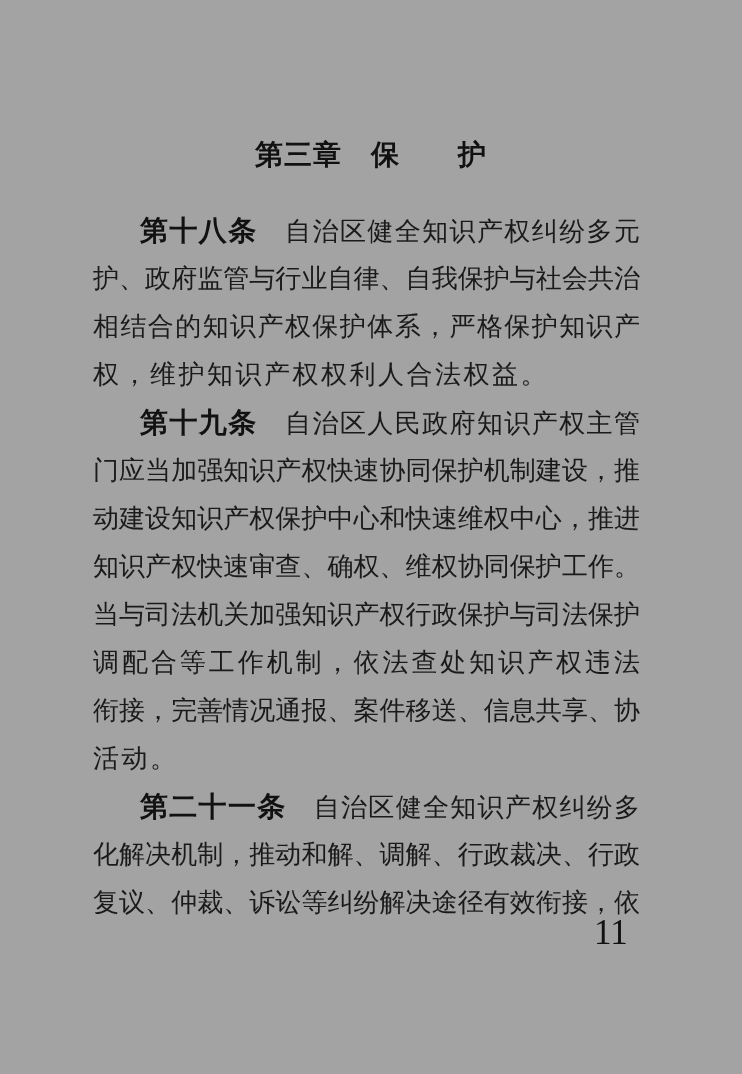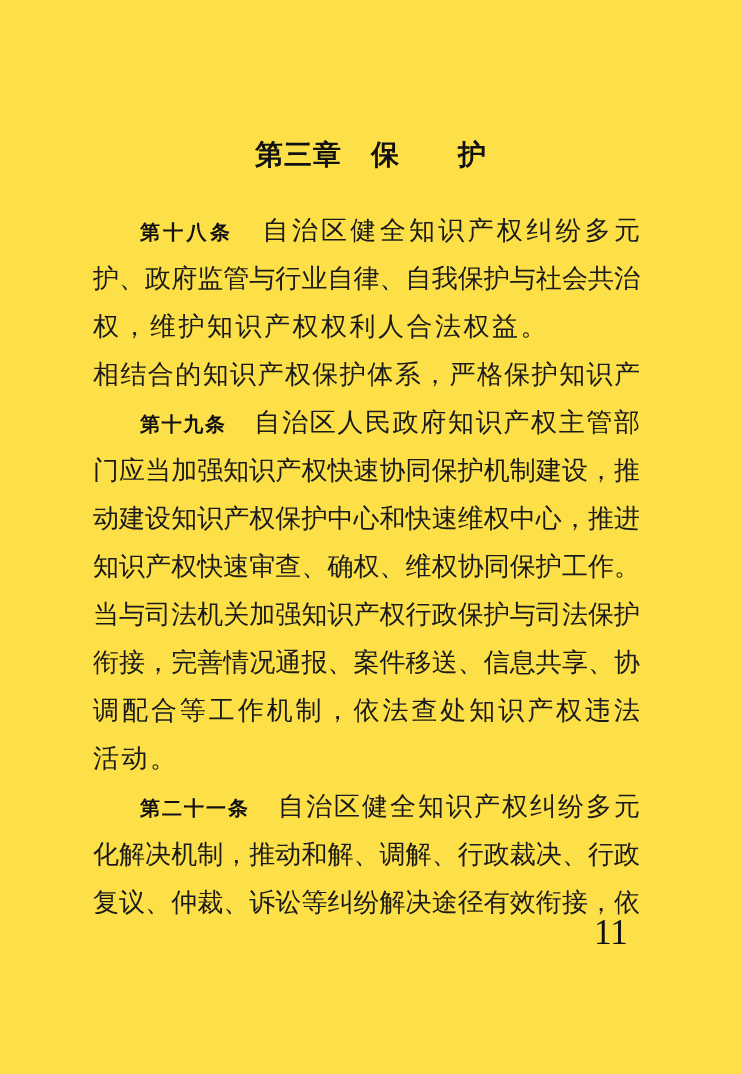--- a/index.html
+++ b/index.html
@@ -5,21 +5,21 @@
   html, body {
     margin: 0;
     padding: 0;
     background: #e8e8e8;
   }
   .page {
     position: relative;
     width: 742px;
     height: 1074px;
     margin: 0 auto;
-    background: #fde047;
+    background: #a3a3a3;
     color: #1a1a1a;
     font-family: "Liberation Serif", "DejaVu Serif", serif;
     overflow: hidden;
   }
   .chapter {
     position: absolute;
     top: 136px;
     left: 0;
     width: 100%;
     margin: 0;
@@ -49,21 +49,21 @@
     text-indent: 47px;
   }
   .line.end {
     text-align: left;
     text-align-last: left;
     letter-spacing: 2.5px;
   }
   .art-num {
     font-family: "Liberation Sans", "DejaVu Sans", sans-serif;
     font-weight: bold;
-    font-size: 20px;
+    font-size: 28px;
     color: #111;
   }
   .numgap {
     display: inline-block;
     width: 26px;
   }
   .page-number {
     position: absolute;
     top: 916px;
     left: 594px;
@@ -79,37 +79,37 @@
 
   <h1 class="chapter">第三章　保　　护</h1>
 
   <div class="body-text">
 
     <div>
       <div class="line first">
         <span class="art-num">第十八条</span><span class="numgap"></span><span>自治区健全知识产权纠纷多元</span>
       </div>
       <div class="line">护、政府监管与行业自律、自我保护与社会共治</div>
+      <div class="line">相结合的知识产权保护体系，严格保护知识产</div>
       <div class="line end">权，维护知识产权权利人合法权益。</div>
-      <div class="line">相结合的知识产权保护体系，严格保护知识产</div>
     </div>
 
     <div>
       <div class="line first">
         <span class="art-num">第十九条</span><span class="numgap"></span><span>自治区人民政府知识产权主管部</span>
       </div>
       <div class="line">门应当加强知识产权快速协同保护机制建设，推</div>
       <div class="line">动建设知识产权保护中心和快速维权中心，推进</div>
       <div class="line">知识产权快速审查、确权、维权协同保护工作。</div>
     </div>
 
     <div>
       <div class="line">当与司法机关加强知识产权行政保护与司法保护</div>
+      <div class="line">调配合等工作机制，依法查处知识产权违法</div>
       <div class="line">衔接，完善情况通报、案件移送、信息共享、协</div>
-      <div class="line">调配合等工作机制，依法查处知识产权违法</div>
       <div class="line end">活动。</div>
     </div>
 
     <div>
       <div class="line first">
         <span class="art-num">第二十一条</span><span class="numgap"></span><span>自治区健全知识产权纠纷多元</span>
       </div>
       <div class="line">化解决机制，推动和解、调解、行政裁决、行政</div>
       <div class="line">复议、仲裁、诉讼等纠纷解决途径有效衔接，依</div>
     </div>

